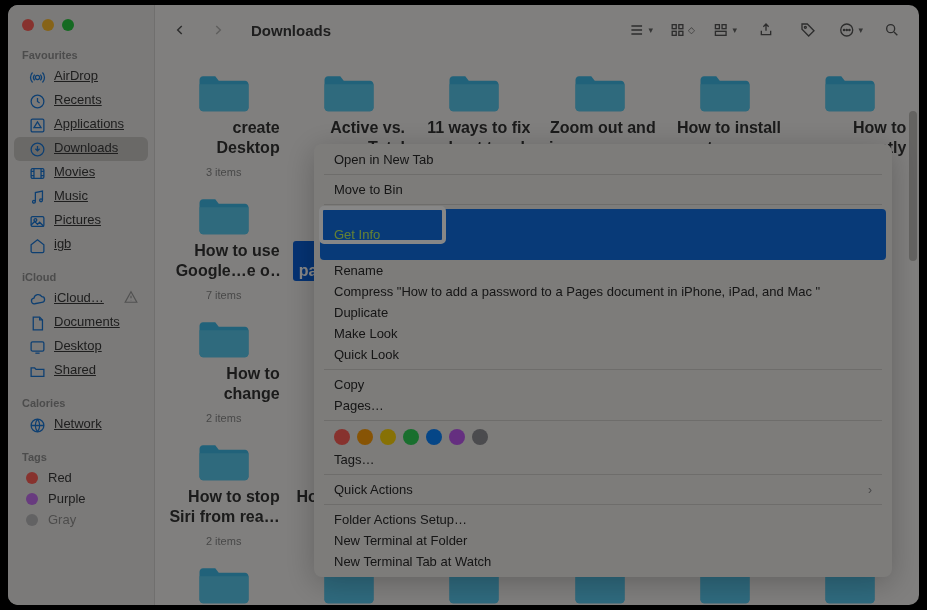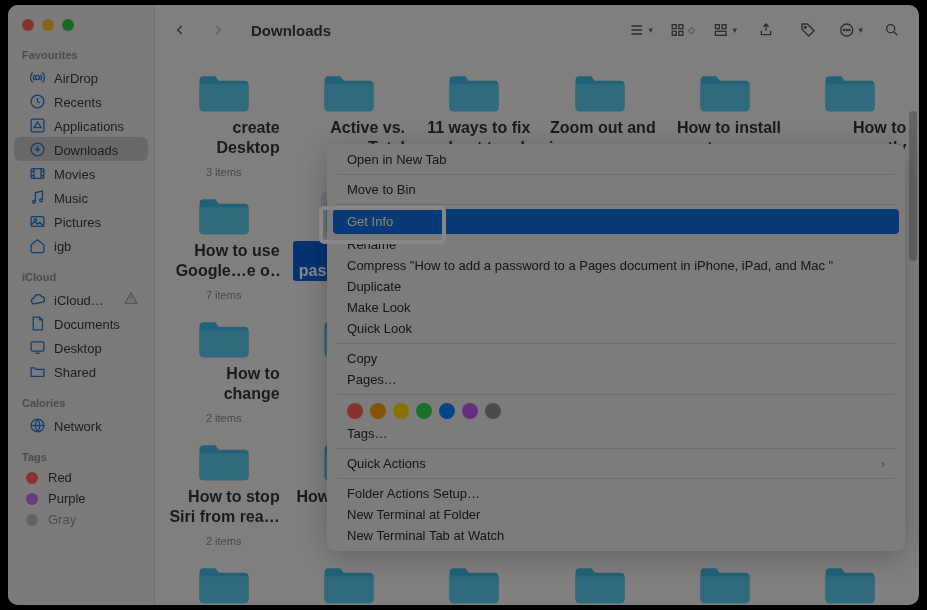--- a/index.html
+++ b/index.html
@@ -10,21 +10,21 @@
 
 
 .sidebar { width: 147px; background: #e8e6e4; border-right: 1px solid #d4d2d0; padding: 10px 0 0 0; overflow-y: auto; flex-shrink: 0; }
 .traffic { display: flex; gap: 8px; padding: 4px 0 14px 14px; }
 .tl { width: 12px; height: 12px; border-radius: 50%; }
 .tl.red { background: #ff5f57; }
 .tl.yellow { background: #febc2e; }
 .tl.green { background: #28c840; }
 
 .section-label { color: #909090; font-size: 11px; font-weight: 600; padding: 4px 0 4px 14px; }
-.sb-item { display: flex; align-items: flex-end; gap: 8px; padding: 3px 10px 3px 14px; font-size: 13px; color: #3a3a3a; border-radius: 6px; margin: 0 6px; cursor: default; }
+.sb-item { display: flex; align-items: flex-start; gap: 8px; padding: 3px 10px 3px 14px; font-size: 13px; color: #3a3a3a; border-radius: 6px; margin: 0 6px; cursor: default; text-decoration: underline; }
 .sb-item.active { background: #c8c6c3; }
 .sb-item .icon { width: 18px; height: 18px; display: flex; align-items: center; justify-content: center; color: #1a77d6; flex-shrink: 0; }
 .sb-item .icon svg { width: 17px; height: 17px; }
 .sb-item span.label { white-space: nowrap; overflow: hidden; text-overflow: ellipsis; }
 .sb-item .warn { margin-left: auto; color: #999; }
 
 .tag-item { display: flex; align-items: center; gap: 10px; padding: 3px 10px 3px 18px; font-size: 13px; color: #3a3a3a; }
 .tag-dot { width: 12px; height: 12px; border-radius: 50%; flex-shrink: 0; }
 .tag-dot.red { background: #ff5f57; }
 .tag-dot.purple { background: #c470f0; }
@@ -44,23 +44,23 @@
 .grid { display: grid; grid-template-columns: repeat(6, 1fr); gap: 6px 4px; }
 .folder { display: flex; flex-direction: column; align-items: center; padding: 4px 1px; }
 .folder-icon { width: 56px; height: 46px; margin-bottom: 3px; display: flex; align-items: center; justify-content: center; }
 .folder-icon svg { width: 56px; height: 46px; }
 .folder-name { font-size: 16px; color: #333; text-align: right; line-height: 1.25; max-width: 112px; overflow: hidden; display: -webkit-box; font-weight: bold; -webkit-line-clamp: 2; -webkit-box-orient: vertical; }
 .folder-name.sel { background: #0a60d8; color: #fff; padding: 0 3px; border-radius: 3px; }
 .folder-count { font-size: 11px; color: #888; margin-top: 8px; }
 .folder.sel .folder-icon { background: #cfd9e6; border-radius: 5px; padding: 2px; }
 
 
-.ctx { position: absolute; left: 327px; top: 144px; width: 578px; background: #eceae7; border-radius: 8px; box-shadow: 0 6px 30px rgba(0,0,0,0.25); padding: 5px 0; z-index: 50; }
+.ctx { position: absolute; left: 314px; top: 144px; width: 578px; background: #eceae7; border-radius: 8px; box-shadow: 0 6px 30px rgba(0,0,0,0.25); padding: 5px 0; z-index: 50; }
 .ctx-item { padding: 3px 20px; font-size: 13px; color: #2a2a2a; display: flex; align-items: center; }
-.ctx-item.hl { background: #106fe3; color: #fef9c3; margin: 0 6px; border-radius: 4px; padding: 5px 14px; }
+.ctx-item.hl { background: #106fe3; color: #bef264; margin: 0 6px; border-radius: 4px; padding: 18px 14px; }
 .ctx-sep { height: 1px; background: #d0cecb; margin: 4px 10px; }
 .ctx-item .arrow { margin-left: auto; color: #888; font-size: 12px; }
 .ctx-tags { display: flex; gap: 7px; padding: 4px 20px; }
 .ctx-tag { width: 16px; height: 16px; border-radius: 50%; }
 
 
 .callout { position: absolute; left: 319px; top: 206px; width: 127px; height: 38px; border: 4px solid #fff; border-radius: 5px; z-index: 60; pointer-events: none; }
 
 
 .overlay { position: absolute; inset: 0; background: rgba(0,0,0,0.47); pointer-events: none; z-index: 100; }

